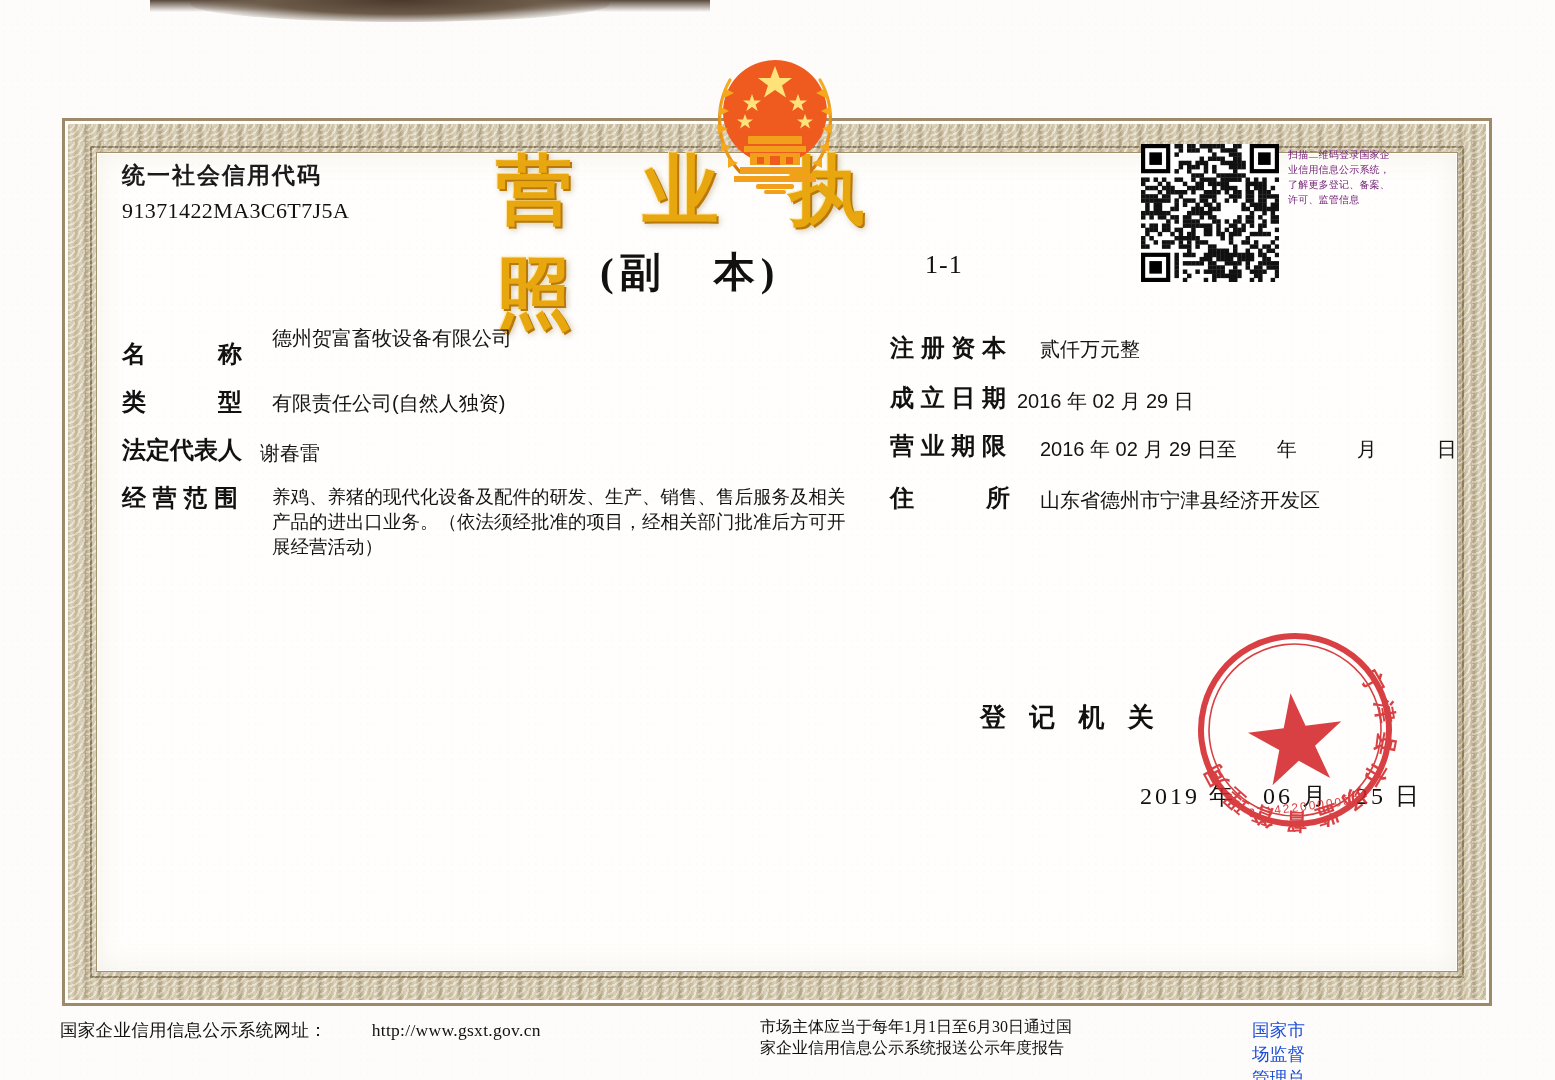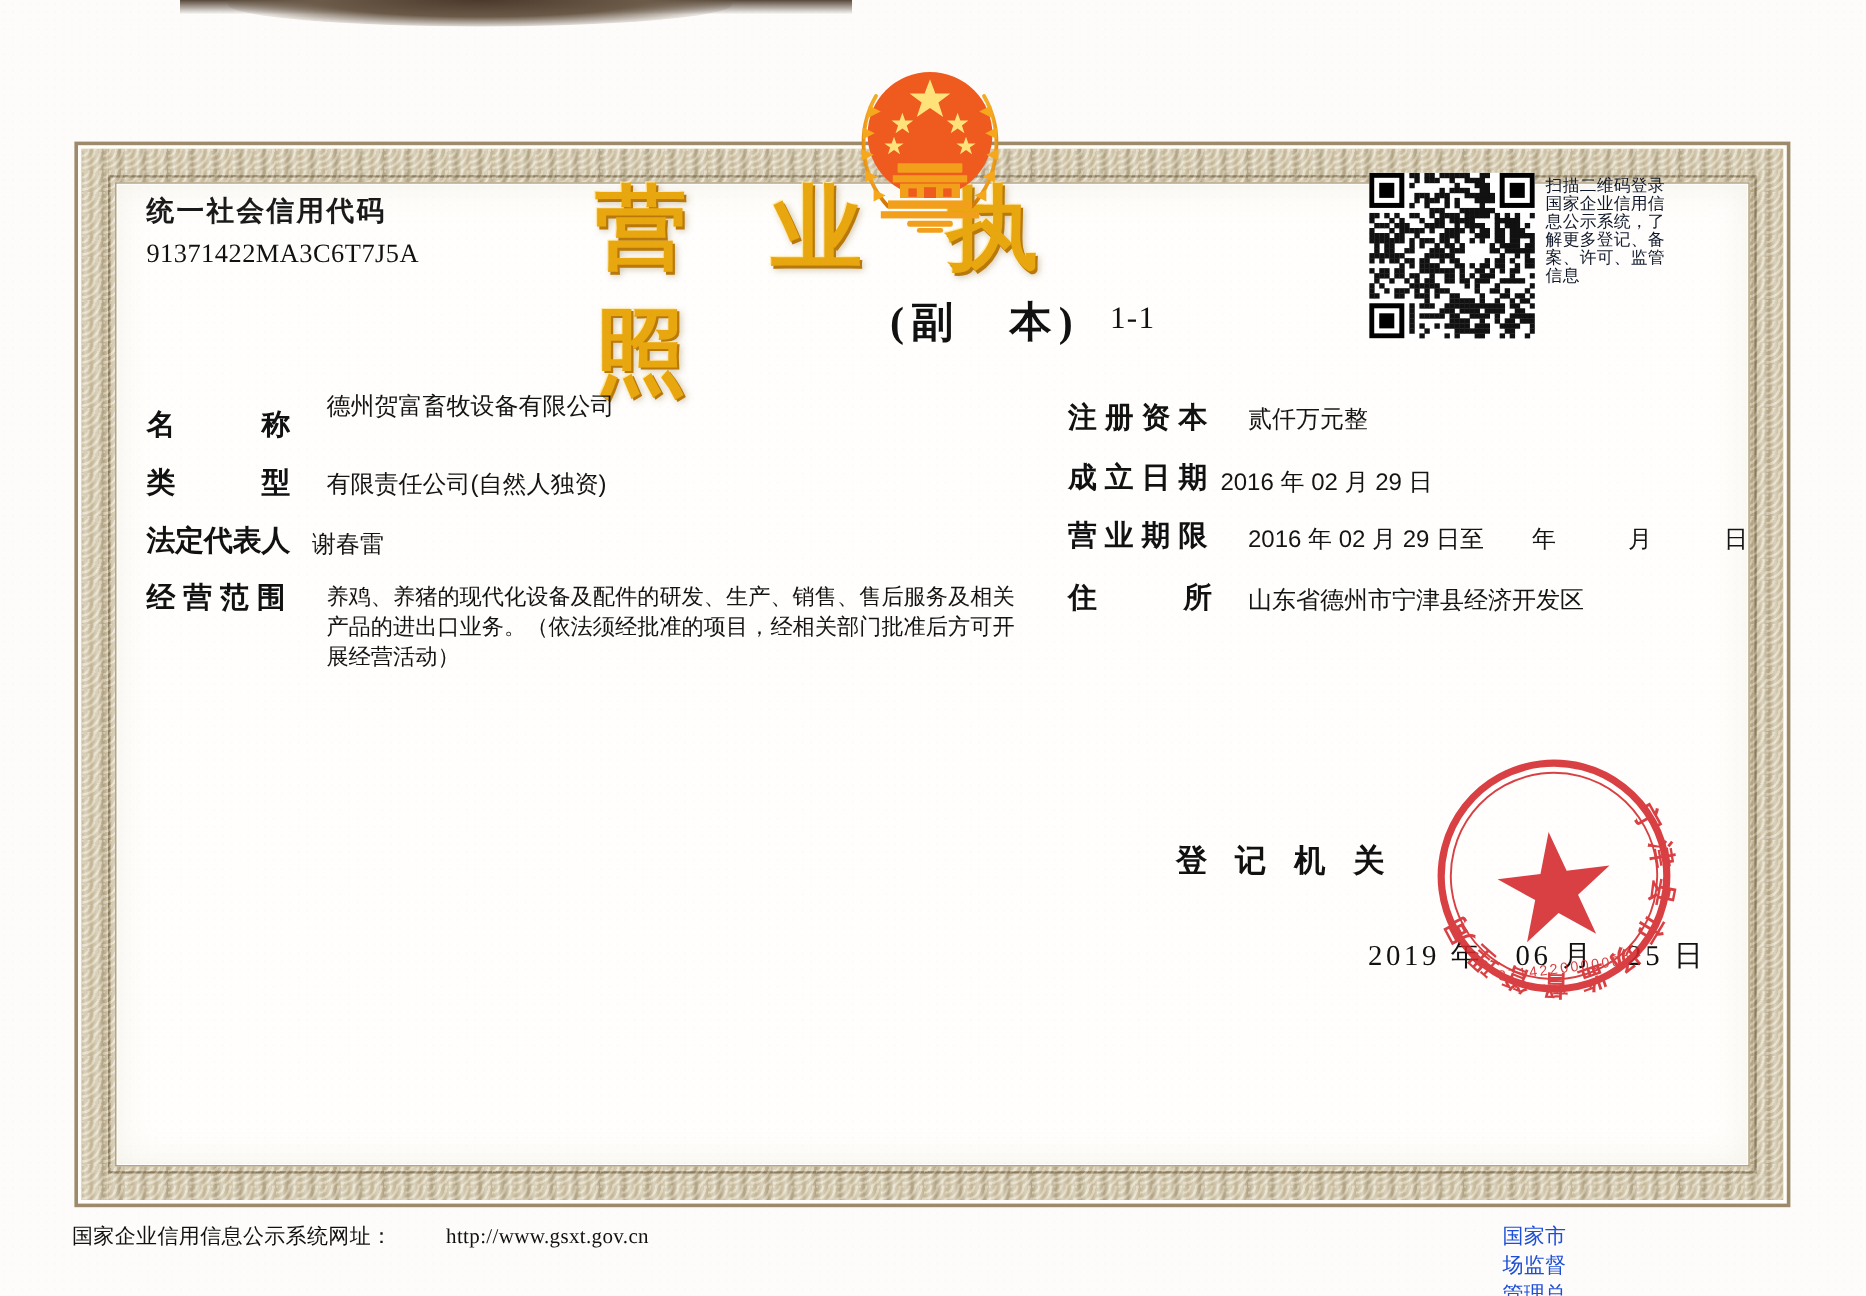--- a/index.html
+++ b/index.html
@@ -81,34 +81,34 @@
     font-family:"DejaVu Sans","Liberation Sans",sans-serif;
     color:#e8a70f;
     text-shadow:
       2px 2px 0 #b8780a,
       -1px -1px 0 #ffe9a8,
       3px 3px 6px rgba(120,80,0,.35);
     background:linear-gradient(180deg,#ffe27a 0%,#f3b81b 45%,#d98f06 100%);
     -webkit-background-clip:text;
   }
   .subtitle{
-    position:absolute;left:600px;top:245px;width:300px;text-align:right;
-    font-size:35px;font-weight:700;letter-spacing:6px;color:#111;
+    position:absolute;left:600px;top:245px;width:300px;text-align:left;
+    font-size:41px;font-weight:700;letter-spacing:6px;color:#111;
   }
   .copy-no{position:absolute;left:925px;top:250px;font-size:26px;color:#111;letter-spacing:1px;}
 
   
   .qr{
     position:absolute;left:1141px;top:144px;width:138px;height:138px;
     background:#fff;
   }
   .qr canvas,.qr svg{display:block;}
   .qr-note{
     position:absolute;left:1288px;top:147px;width:108px;
-    font-size:14px;line-height:15px;color:#0f172a;letter-spacing:.2px;
+    font-size:10px;line-height:15px;color:#701a75;letter-spacing:.2px;
     font-family:"Liberation Sans","DejaVu Sans",sans-serif;
   }
 
   
   .lbl{
     position:absolute;font-size:24px;font-weight:700;color:#111;
     font-family:"Liberation Sans","DejaVu Sans",sans-serif;
     letter-spacing:0;
   }
   .val{
@@ -781,14 +781,18 @@
   </svg>
 </div>
 
 <div class="speckle"></div>
 
 <div class="footer">
   <div class="f-left">
     <span>国家企业信用信息公示系统网址：</span>
     <span class="url">http://www.gsxt.gov.cn</span>
   </div>
+  <div class="f-mid">
+    <div>市场主体应当于每年1月1日至6月30日通过国</div>
+    <div>家企业信用信息公示系统报送公示年度报告</div>
+  </div>
   <div class="f-right">国家市场监督管理总局监制</div>
 </div>
 
 </body></html>

